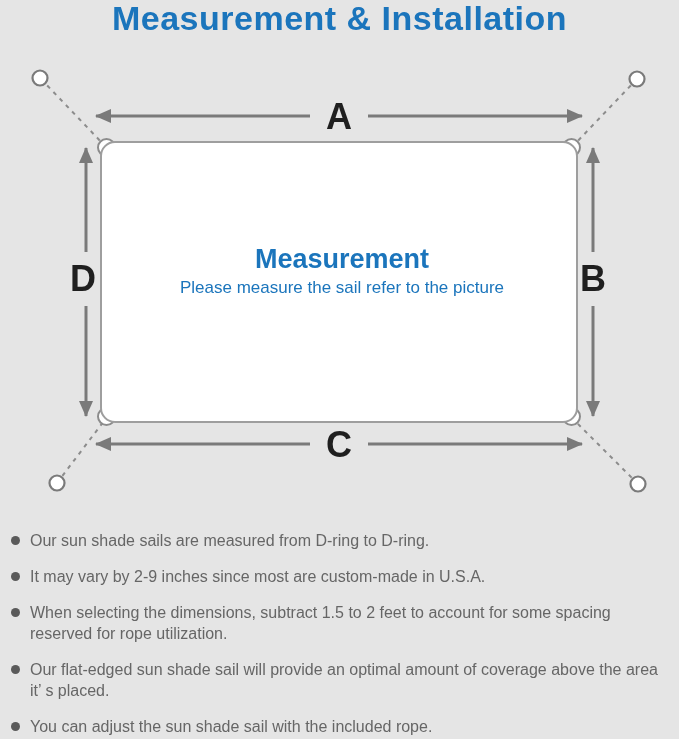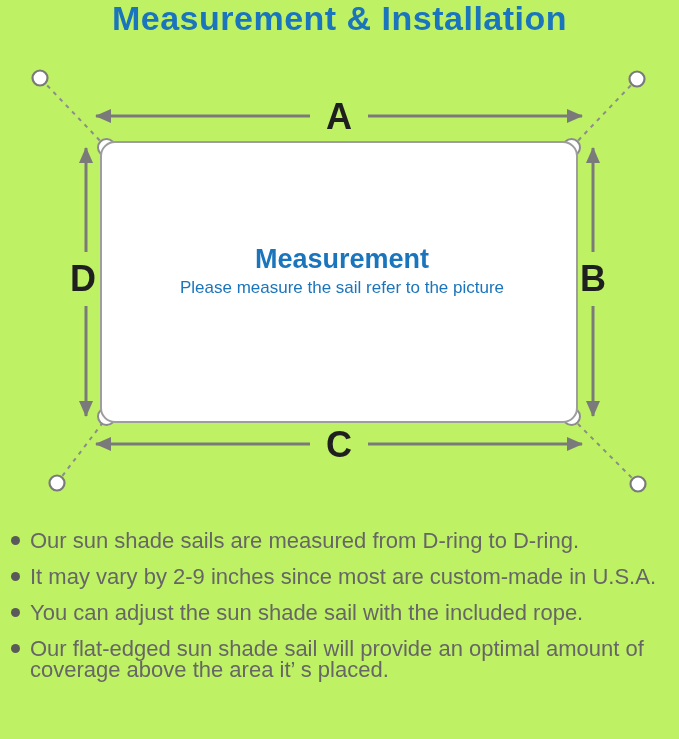--- a/index.html
+++ b/index.html
@@ -1,19 +1,19 @@
 <!DOCTYPE html>
 <html><head>
 <meta charset="utf-8">
 <style>
   html,body{margin:0;padding:0;background:#fff;}
   .page{
     position:relative;
     width:679px;height:739px;
-    background:#bef264;
+    background:#e5e5e5;
     overflow:hidden;
     font-family:"Liberation Sans", sans-serif;
   }
   .title{
     position:absolute;
     top:-4px;left:0;right:0;
     margin:0;
     text-align:center;
     font-size:34px;
     font-weight:bold;
@@ -59,21 +59,21 @@
     margin-bottom:15px;
   }
   .dot{
     flex:0 0 auto;
     width:9px;height:9px;
     border-radius:50%;
     background:#5a5a5a;
     margin:6px 10px 0 1px;
   }
   .note-text{
-    font-size:22px;
+    font-size:16px;
     line-height:21px;
     color:#666666;
     max-width:645px;
   }
 </style>
 </head>
 <body>
 
 <div class="page">
 
@@ -128,21 +128,25 @@
     <li class="note">
       <span class="dot"></span>
       <span class="note-text">Our sun shade sails are measured from D-ring to D-ring.</span>
     </li>
     <li class="note">
       <span class="dot"></span>
       <span class="note-text">It may vary by 2-9 inches since most are custom-made in U.S.A.</span>
     </li>
     <li class="note">
       <span class="dot"></span>
-      <span class="note-text">You can adjust the sun shade sail with the included rope.</span>
+      <span class="note-text">When selecting the dimensions, subtract 1.5 to 2 feet to account for some spacing reserved for rope utilization.</span>
     </li>
     <li class="note">
       <span class="dot"></span>
       <span class="note-text">Our flat-edged sun shade sail will provide an optimal amount of coverage above the area it’ s placed.</span>
+    </li>
+    <li class="note">
+      <span class="dot"></span>
+      <span class="note-text">You can adjust the sun shade sail with the included rope.</span>
     </li>
   </ul>
 
 </div>
 
 </body></html>

